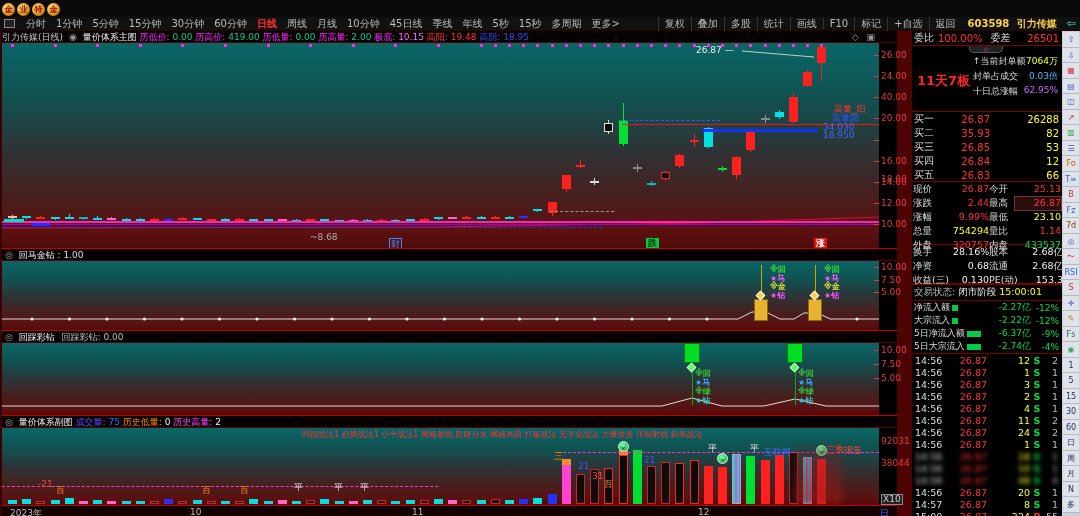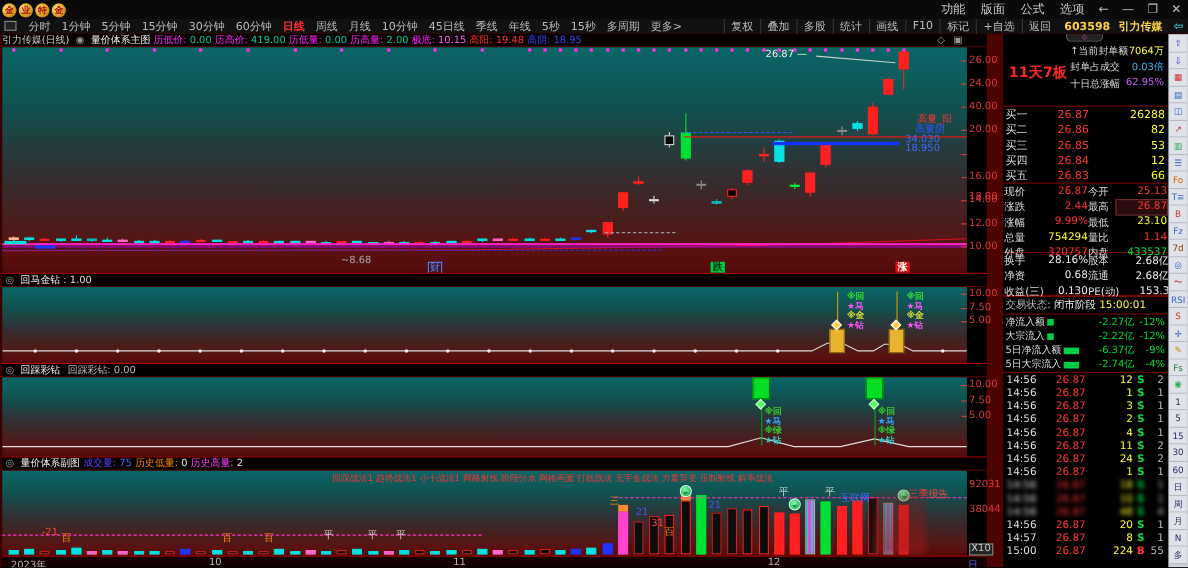--- a/index.html
+++ b/index.html
@@ -88,30 +88,20 @@
   #iconstrip{width:18px;height:485px;background:#ccd0d8;display:flex;flex-direction:column;align-items:center;padding-top:1px;}
   .istrip-item{width:16px;height:15.5px;font-size:8px;line-height:15px;text-align:center;border-bottom:1px solid #b5b9c2;background:#dfe2e8;}
   svg{position:absolute;left:0;top:0;}
 </style>
 </head>
 <body>
 
 <div id="app">
   <div id="menubar">
     <span id="logo"><span class="coin">金</span><span class="coin">业</span><span class="coin">特</span><span class="coin">金</span></span>
-    <div id="menu-right">
-        <span class="menu-item-r">功能</span>
-        <span class="menu-item-r">版面</span>
-        <span class="menu-item-r">公式</span>
-        <span class="menu-item-r">选项</span>
-        <span class="winbtn">←</span>
-        <span class="winbtn">—</span>
-        <span class="winbtn">❐</span>
-        <span class="winbtn">✕</span>
-      </div>
   </div>
 
   <div id="toolbar">
     <span id="tb-icon"></span>
     <div id="periods" style="display:flex">
         <span class="period">分时</span>
         <span class="period">1分钟</span>
         <span class="period">5分钟</span>
         <span class="period">15分钟</span>
         <span class="period">30分钟</span>
@@ -522,38 +512,44 @@
             <div class="vlabel" style="left: 292px; top: 55px; color: rgb(221, 221, 221);">平</div>
             <div class="vlabel" style="left: 332px; top: 55px; color: rgb(221, 221, 221);">平</div>
             <div class="vlabel" style="left: 358px; top: 55px; color: rgb(221, 221, 221);">平</div>
             <div class="vlabel" style="left: 552px; top: 24px; color: rgb(255, 136, 0);">三</div>
             <div class="vlabel" style="left: 576px; top: 34px; color: rgb(68, 85, 255);">21</div>
             <div class="vlabel" style="left: 590px; top: 44px; color: rgb(255, 68, 68);">31</div>
             <div class="vlabel" style="left: 602px; top: 52px; color: rgb(255, 136, 0);">百</div>
             <div class="vlabel" style="left: 642px; top: 28px; color: rgb(68, 85, 255);">21</div>
             <div class="vlabel" style="left: 706px; top: 16px; color: rgb(221, 221, 221);">平</div>
             <div class="vlabel" style="left: 748px; top: 16px; color: rgb(221, 221, 221);">平</div>
-            <div class="vlabel" style="left: 762px; top: 20px; color: rgb(68, 102, 255); font-family: Liberation Serif, serif;">互联网</div>
+            <div class="vlabel" style="left: 762px; top: 20px; color: rgb(68, 102, 255);">互联网</div>
             <div class="vlabel" style="left: 824px; top: 18px; color: rgb(255, 68, 68);">三季报告</div>
           </div>
       <div class="axis-label" style="top: 21px;">92031</div>
           <div class="axis-label" style="top: 43px;">38044</div>
           <div class="axis-label" style="top: 78px; color: rgb(204, 204, 204); border: 1px solid rgb(136, 136, 136); background: rgb(34, 34, 34); padding: 0px 1px;">X10</div>
         </div>
 
       <div id="xaxis">
           <span style="left: 8px; position: absolute;">2023年</span>
           <span style="left: 188px; position: absolute;">10</span>
           <span style="left: 410px; position: absolute;">11</span>
           <span style="left: 696px; position: absolute;">12</span>
           <span style="position: absolute; left: 878px; color: rgb(68, 102, 255);">日线</span>
         </div>
     </div>
 
     <div id="rightpanel">
+      <div class="rp-sec rrow" style="height:15px">
+        <span class="lab">委比</span>
+        <span class="red" style="margin-left:4px">100.00%</span>
+        <span class="lab" style="margin-left:8px">委差</span>
+        <span class="red" style="margin-left:auto">26501</span>
+      </div>
       <div class="rp-sec" style="height:66px">
         <div id="tabhandle">◇</div>
         <div id="badge7">11天7板</div>
         <div id="seal-rows" style="padding-top:8px">
             <div class="seal-row">
               <span class="lab">↑当前封单额</span>
               <span class="yel">7064万</span>
             </div>
             <div class="seal-row">
               <span class="lab">封单占成交</span>
@@ -566,21 +562,21 @@
           </div>
       </div>
       <div class="rp-sec" id="bids" style="height:70px">
           <div class="bidrow">
             <span class="lab">买一</span>
             <span class="prc red">26.87</span>
             <span class="qty yel">26288</span>
           </div>
           <div class="bidrow">
             <span class="lab">买二</span>
-            <span class="prc red">26.86</span>
+            <span class="prc red">35.93</span>
             <span class="qty yel">82</span>
           </div>
           <div class="bidrow">
             <span class="lab">买三</span>
             <span class="prc red">26.85</span>
             <span class="qty yel">53</span>
           </div>
           <div class="bidrow">
             <span class="lab">买四</span>
             <span class="prc red">26.84</span>

